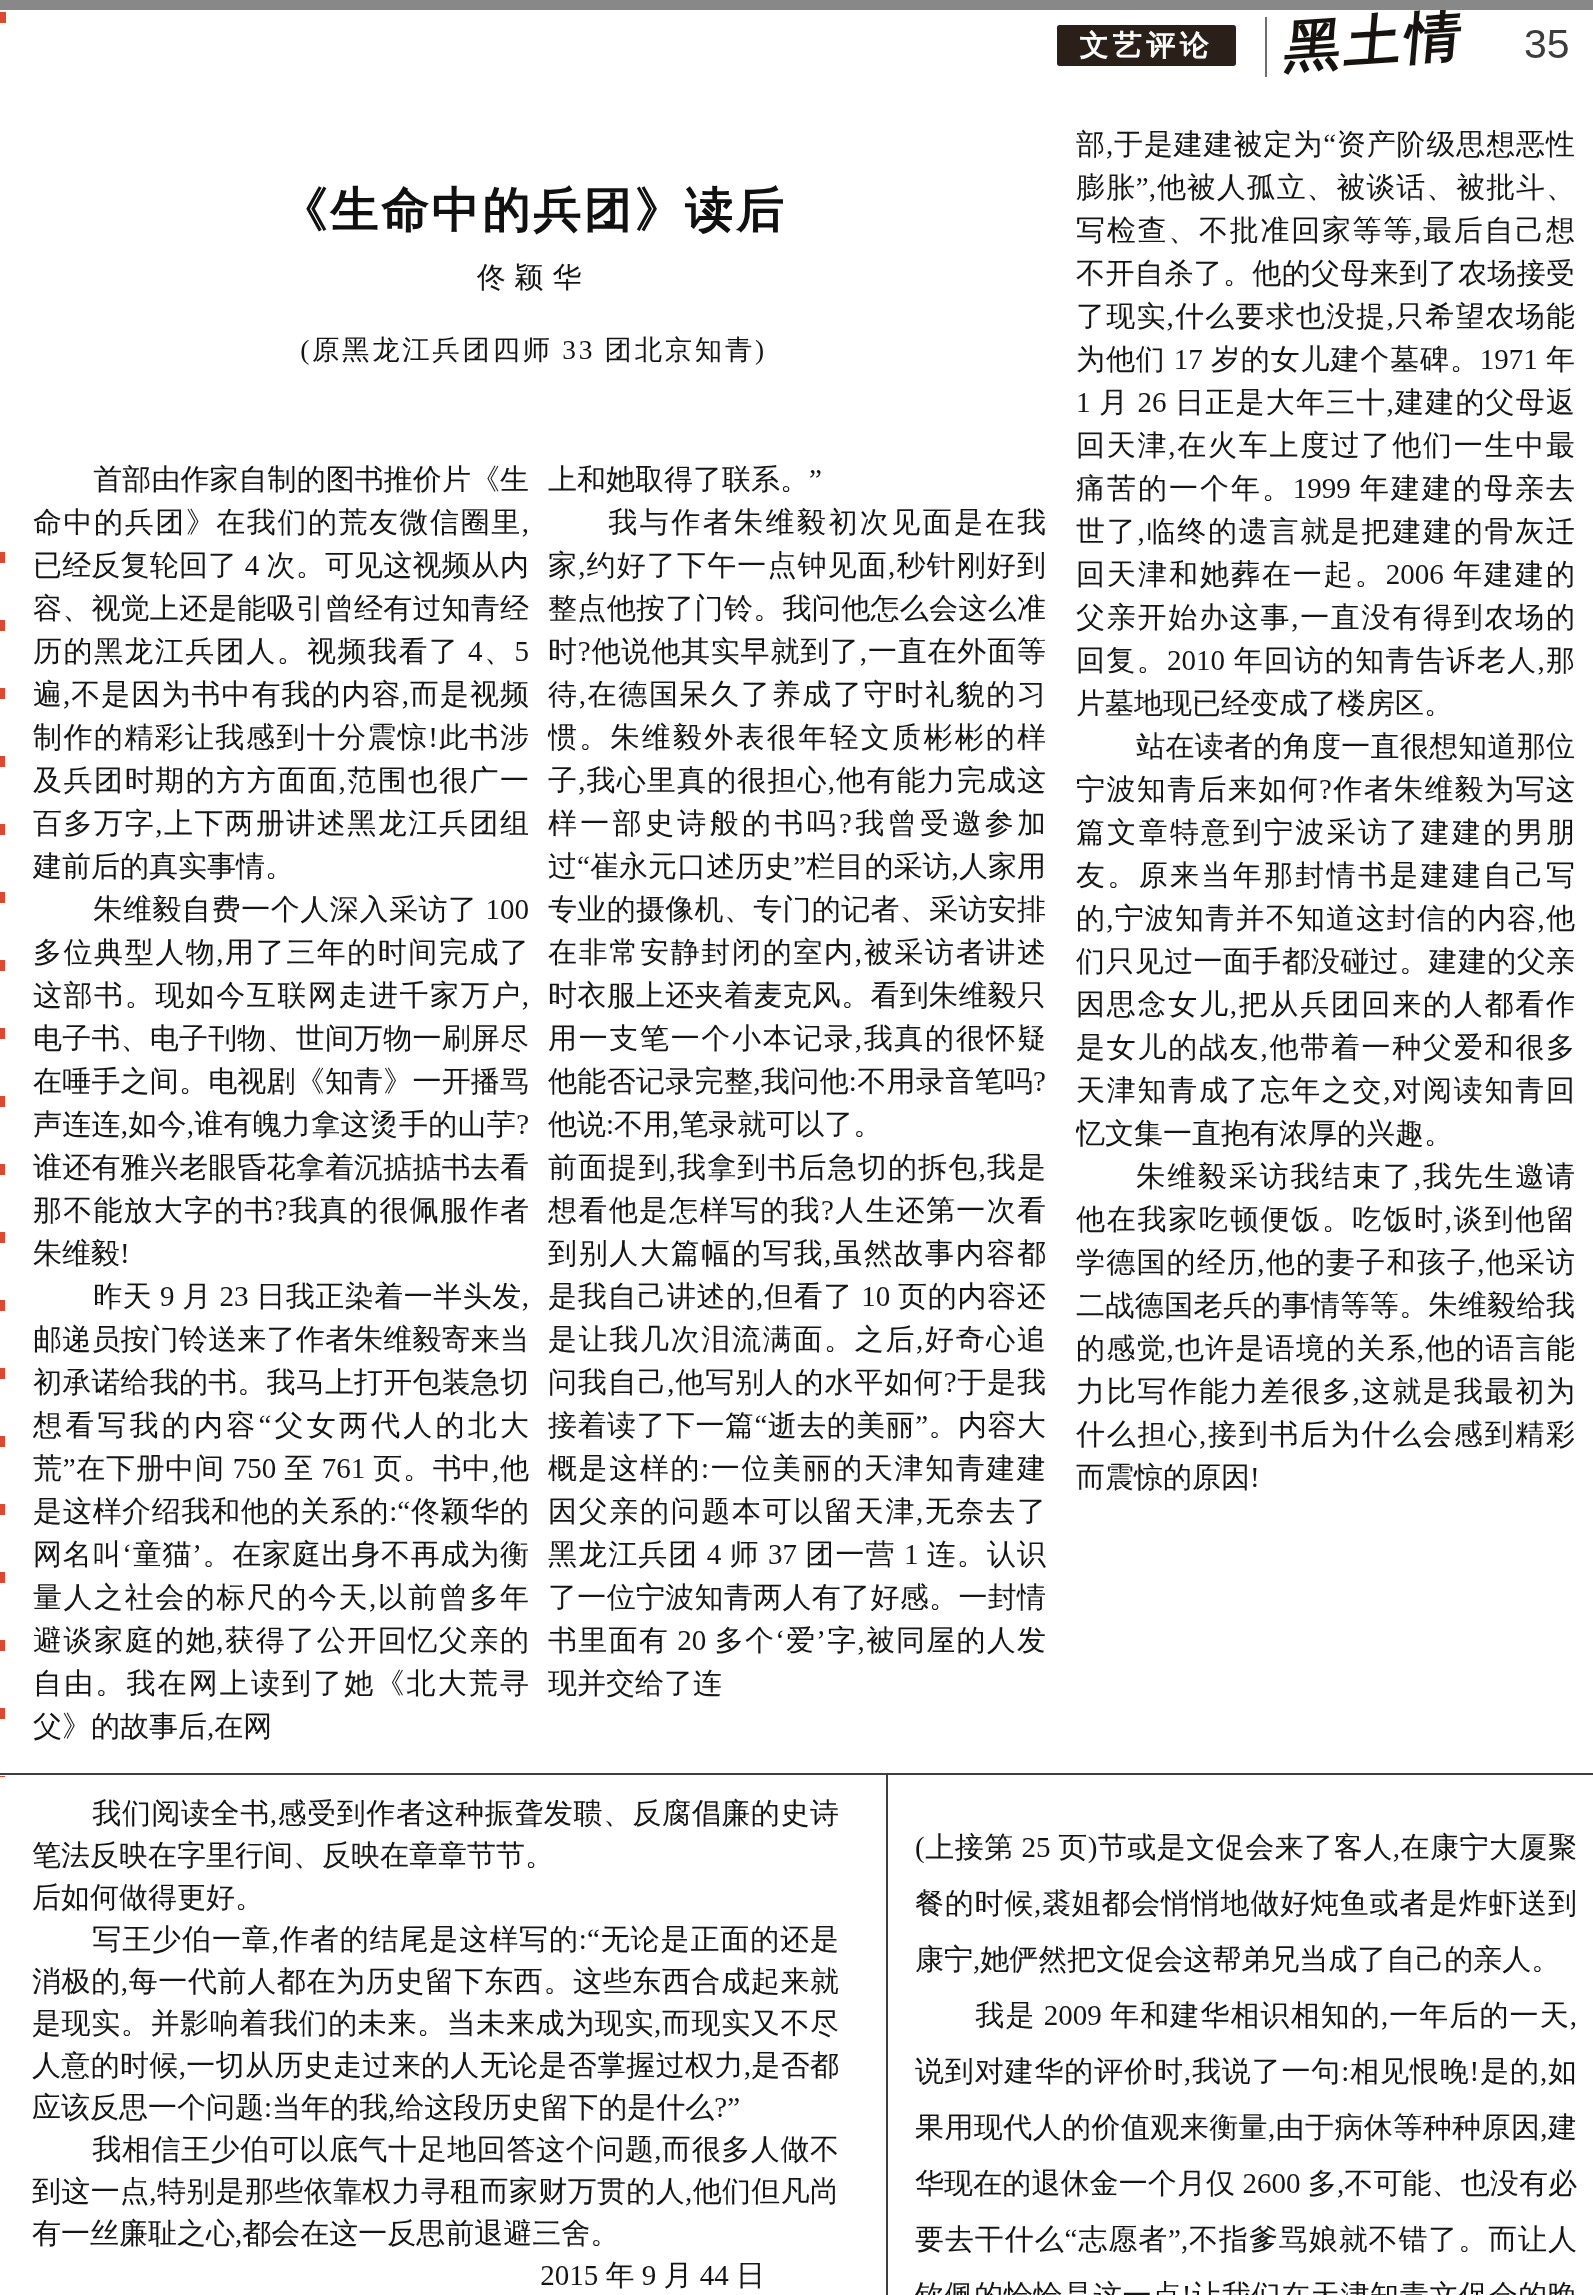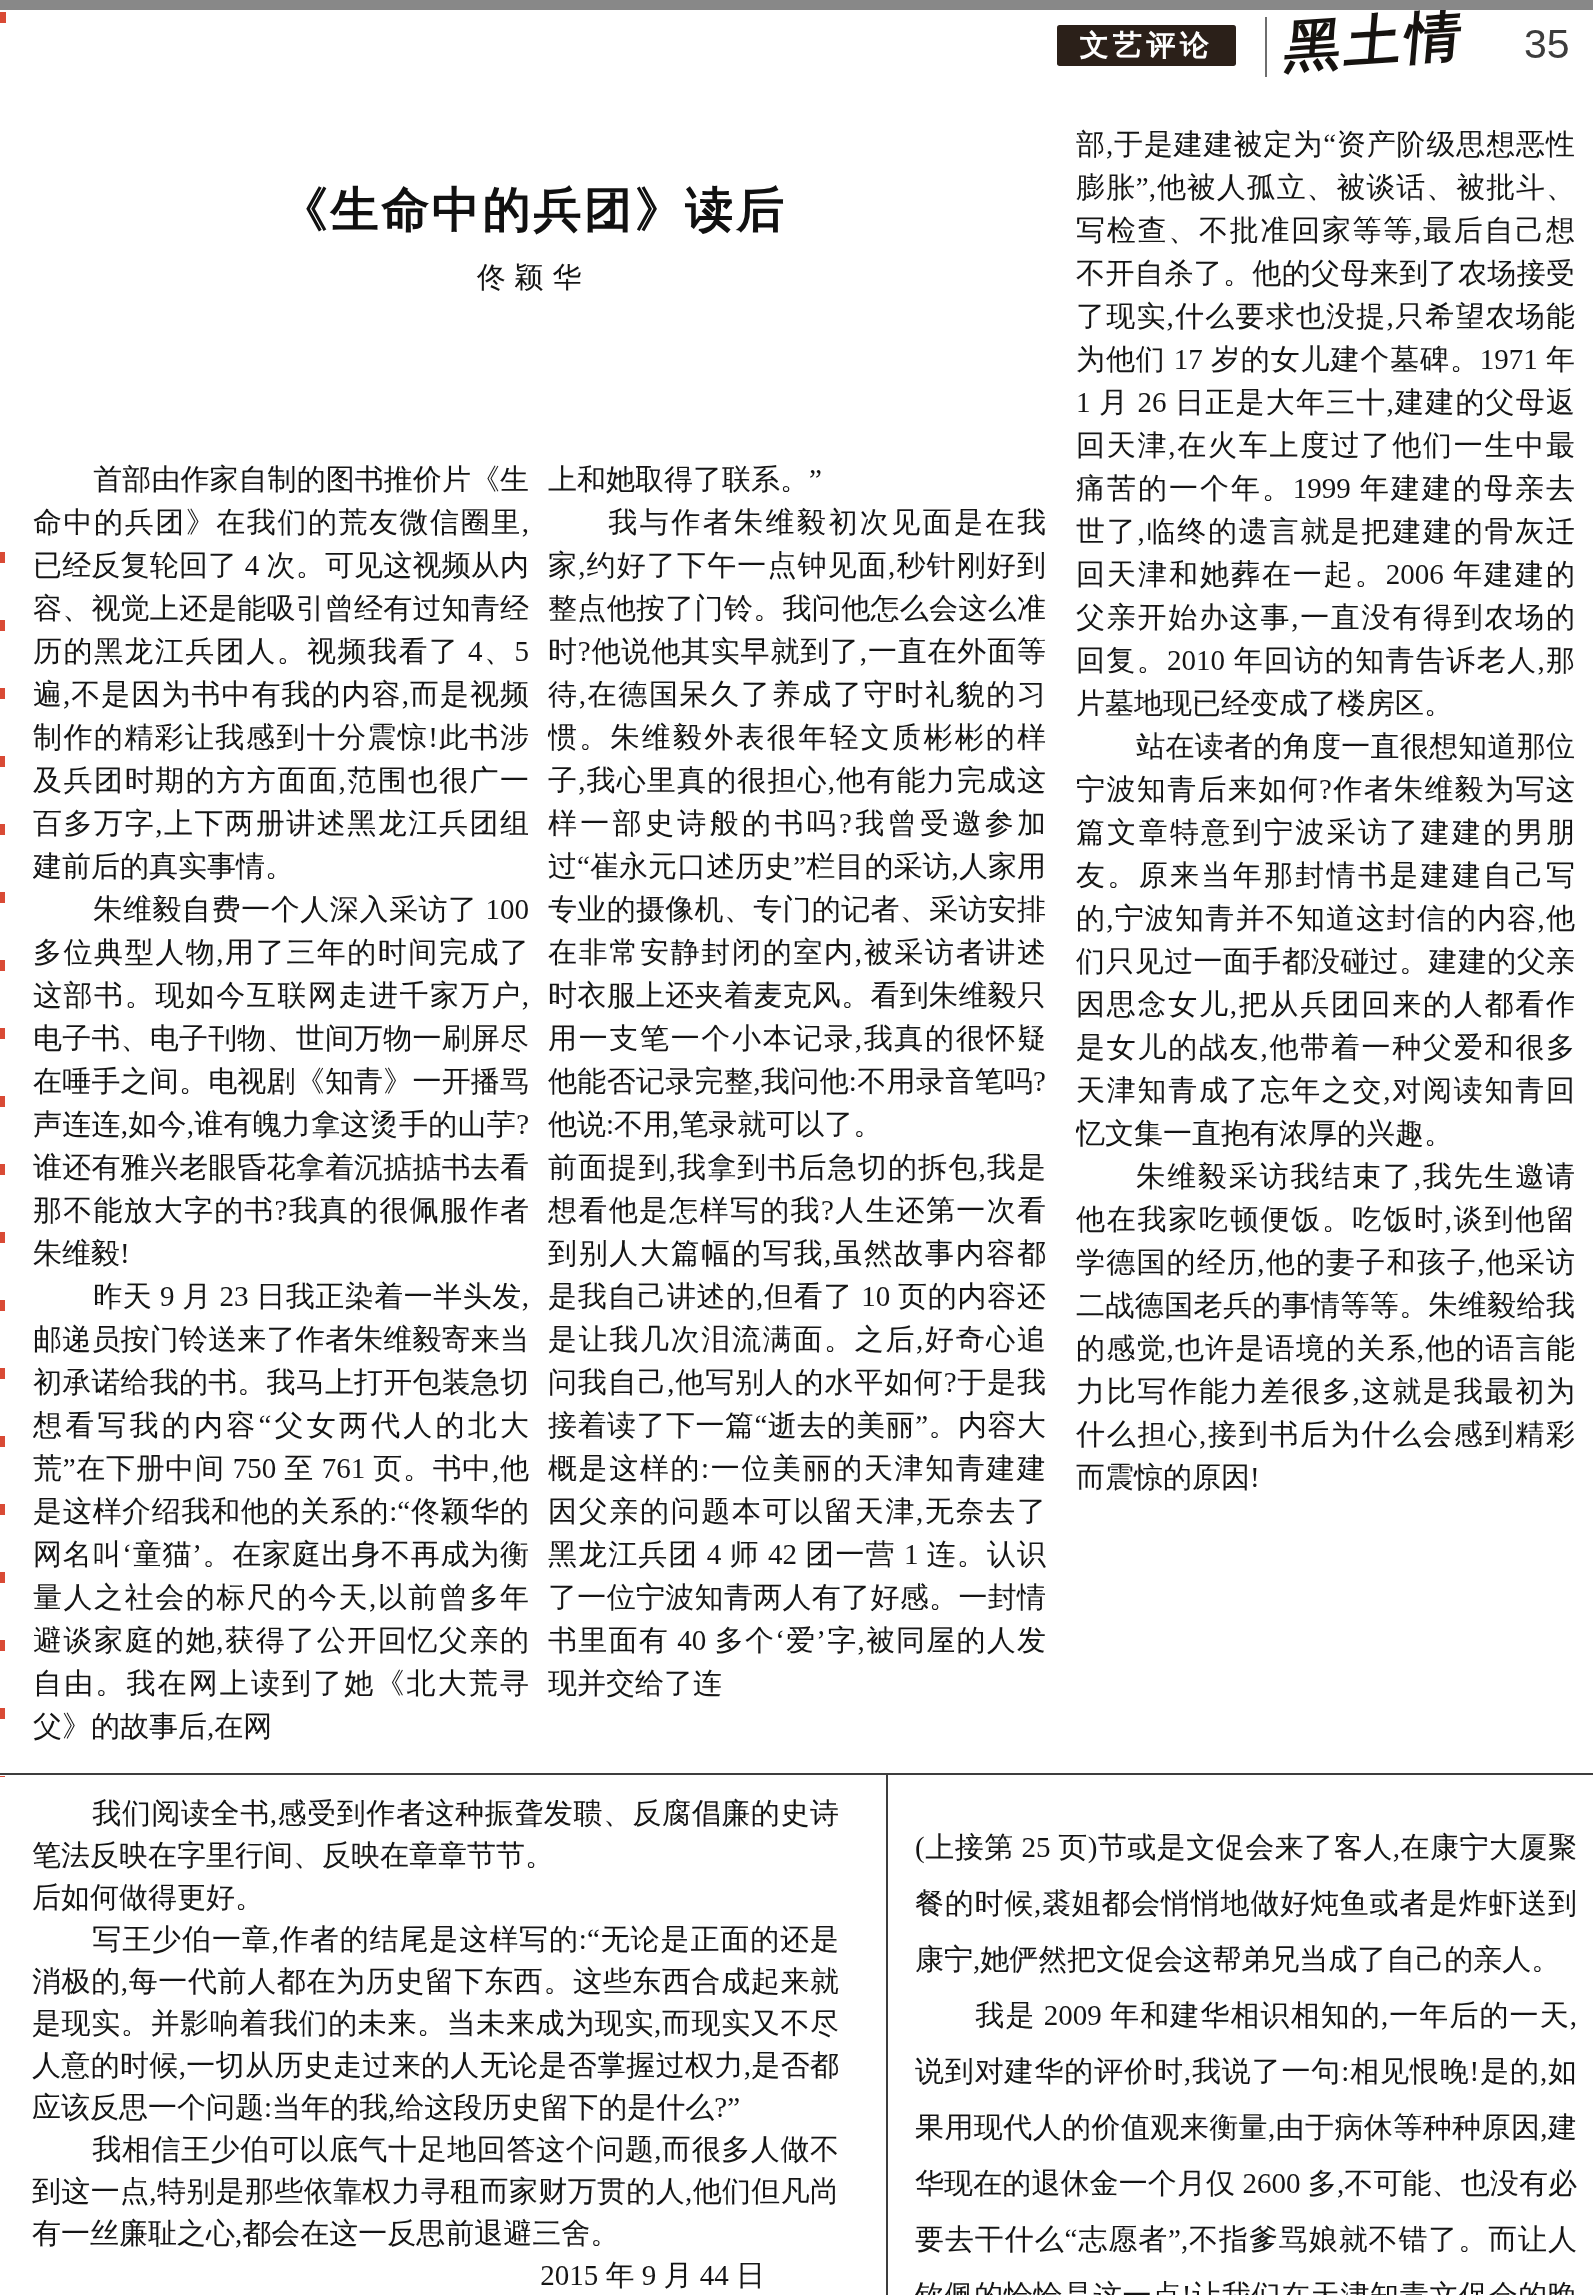--- a/index.html
+++ b/index.html
@@ -72,31 +72,32 @@
   <div class="badge">
     <span>文艺评论</span>
   </div>
   <div class="header-divider"></div>
   <div class="masthead">黑土情</div>
   <div class="page-number">35</div>
 
   <div class="title-block">
     <h1 class="title">《生命中的兵团》读后</h1>
     <div class="author">佟颖华</div>
+    <div class="author-note">(原黑龙江兵团四师 33 团北京知青)</div>
   </div>
 
   <div class="col col-1">
       <p class="para indent">首部由作家自制的图书推价片《生命中的兵团》在我们的荒友微信圈里,已经反复轮回了 4 次。可见这视频从内容、视觉上还是能吸引曾经有过知青经历的黑龙江兵团人。视频我看了 4、5 遍,不是因为书中有我的内容,而是视频制作的精彩让我感到十分震惊!此书涉及兵团时期的方方面面,范围也很广一百多万字,上下两册讲述黑龙江兵团组建前后的真实事情。</p>
       <p class="para indent">朱维毅自费一个人深入采访了 100 多位典型人物,用了三年的时间完成了这部书。现如今互联网走进千家万户,电子书、电子刊物、世间万物一刷屏尽在唾手之间。电视剧《知青》一开播骂声连连,如今,谁有魄力拿这烫手的山芋?谁还有雅兴老眼昏花拿着沉掂掂书去看那不能放大字的书?我真的很佩服作者朱维毅!</p>
       <p class="para indent">昨天 9 月 23 日我正染着一半头发,邮递员按门铃送来了作者朱维毅寄来当初承诺给我的书。我马上打开包装急切想看写我的内容“父女两代人的北大荒”在下册中间 750 至 761 页。书中,他是这样介绍我和他的关系的:“佟颖华的网名叫‘童猫’。在家庭出身不再成为衡量人之社会的标尺的今天,以前曾多年避谈家庭的她,获得了公开回忆父亲的自由。我在网上读到了她《北大荒寻父》的故事后,在网</p>
     </div>
   <div class="col col-2">
       <p class="para">上和她取得了联系。”</p>
       <p class="para indent">我与作者朱维毅初次见面是在我家,约好了下午一点钟见面,秒针刚好到整点他按了门铃。我问他怎么会这么准时?他说他其实早就到了,一直在外面等待,在德国呆久了养成了守时礼貌的习惯。朱维毅外表很年轻文质彬彬的样子,我心里真的很担心,他有能力完成这样一部史诗般的书吗?我曾受邀参加过“崔永元口述历史”栏目的采访,人家用专业的摄像机、专门的记者、采访安排在非常安静封闭的室内,被采访者讲述时衣服上还夹着麦克风。看到朱维毅只用一支笔一个小本记录,我真的很怀疑他能否记录完整,我问他:不用录音笔吗?他说:不用,笔录就可以了。</p>
-      <p class="para">前面提到,我拿到书后急切的拆包,我是想看他是怎样写的我?人生还第一次看到别人大篇幅的写我,虽然故事内容都是我自己讲述的,但看了 10 页的内容还是让我几次泪流满面。之后,好奇心追问我自己,他写别人的水平如何?于是我接着读了下一篇“逝去的美丽”。内容大概是这样的:一位美丽的天津知青建建因父亲的问题本可以留天津,无奈去了黑龙江兵团 4 师 42 团一营 1 连。认识了一位宁波知青两人有了好感。一封情书里面有 40 多个‘爱’字,被同屋的人发现并交给了连</p>
+      <p class="para">前面提到,我拿到书后急切的拆包,我是想看他是怎样写的我?人生还第一次看到别人大篇幅的写我,虽然故事内容都是我自己讲述的,但看了 10 页的内容还是让我几次泪流满面。之后,好奇心追问我自己,他写别人的水平如何?于是我接着读了下一篇“逝去的美丽”。内容大概是这样的:一位美丽的天津知青建建因父亲的问题本可以留天津,无奈去了黑龙江兵团 4 师 37 团一营 1 连。认识了一位宁波知青两人有了好感。一封情书里面有 20 多个‘爱’字,被同屋的人发现并交给了连</p>
     </div>
   <div class="col col-3">
       <p class="para">部,于是建建被定为“资产阶级思想恶性膨胀”,他被人孤立、被谈话、被批斗、写检查、不批准回家等等,最后自己想不开自杀了。他的父母来到了农场接受了现实,什么要求也没提,只希望农场能为他们 17 岁的女儿建个墓碑。1971 年 1 月 26 日正是大年三十,建建的父母返回天津,在火车上度过了他们一生中最痛苦的一个年。1999 年建建的母亲去世了,临终的遗言就是把建建的骨灰迁回天津和她葬在一起。2006 年建建的父亲开始办这事,一直没有得到农场的回复。2010 年回访的知青告诉老人,那片墓地现已经变成了楼房区。</p>
       <p class="para indent">站在读者的角度一直很想知道那位宁波知青后来如何?作者朱维毅为写这篇文章特意到宁波采访了建建的男朋友。原来当年那封情书是建建自己写的,宁波知青并不知道这封信的内容,他们只见过一面手都没碰过。建建的父亲因思念女儿,把从兵团回来的人都看作是女儿的战友,他带着一种父爱和很多天津知青成了忘年之交,对阅读知青回忆文集一直抱有浓厚的兴趣。</p>
       <p class="para indent">朱维毅采访我结束了,我先生邀请他在我家吃顿便饭。吃饭时,谈到他留学德国的经历,他的妻子和孩子,他采访二战德国老兵的事情等等。朱维毅给我的感觉,也许是语境的关系,他的语言能力比写作能力差很多,这就是我最初为什么担心,接到书后为什么会感到精彩而震惊的原因!</p>
     </div>
 
   <div class="hrule"></div>
   <div class="vrule"></div>
 

